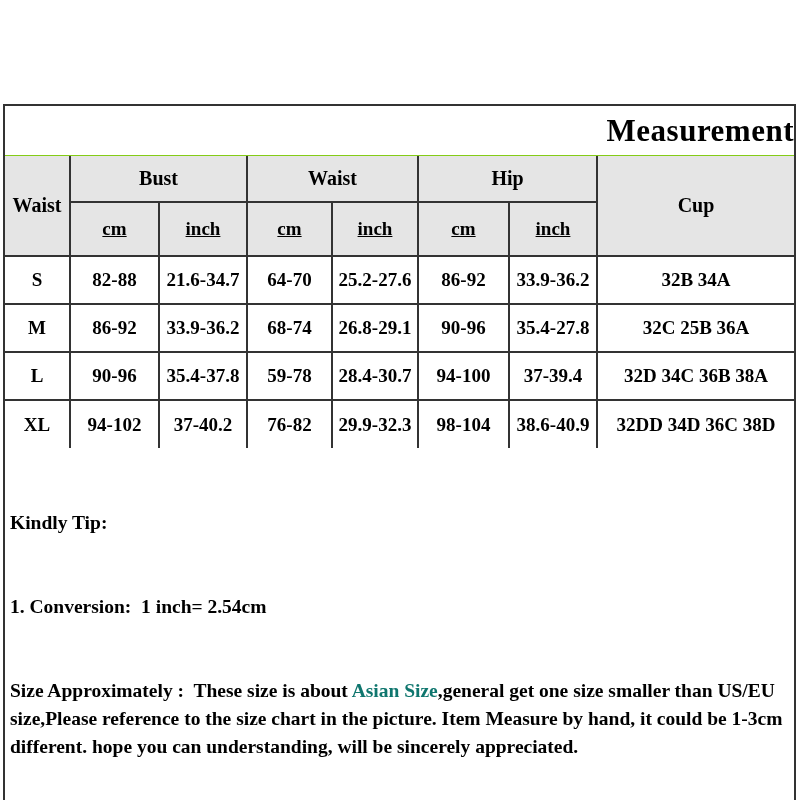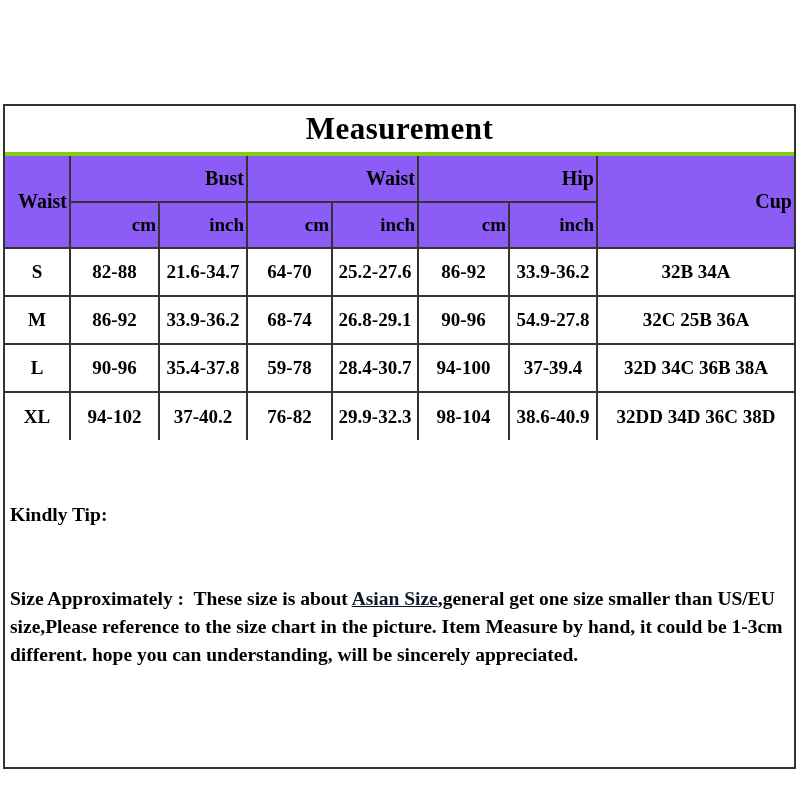--- a/index.html
+++ b/index.html
@@ -19,22 +19,22 @@
     position: absolute;
     left: 3px; top: 104px;
     width: 793px;
     border: 2px solid #333333;
     background: #ffffff;
   }
   .title-row {
     height: 50px;
     display: flex;
     align-items: center;
-    justify-content: center;
-    border-bottom: 4px solid #84cc16;
+    justify-content: flex-end;
+    border-bottom: 1px solid #84cc16;
   }
   .title-row .title {
     font-size: 31px;
     font-weight: bold;
     letter-spacing: 0.5px;
   }
   table.size-table {
     width: 100%;
     border-collapse: collapse;
     table-layout: fixed;
@@ -42,37 +42,37 @@
   table.size-table th,
   table.size-table td {
     border: 2px solid #333333;
     text-align: center;
     vertical-align: middle;
     font-weight: bold;
     font-size: 19px;
     padding: 0 2px;
     overflow: hidden;
   }
-  table.size-table th { background: #8b5cf6; text-align: right; }
+  table.size-table th { background: #e5e5e5; }
   table.size-table td { background: #ffffff; }
   tr.group-row th { height: 46px; font-size: 20px; }
-  tr.unit-row th { height: 46px; }
+  tr.unit-row th { height: 54px; text-decoration: underline; }
   tr.data-row td { height: 48px; }
   td.size-cell, th.size-head { font-size: 21px; }
   
   table.size-table { border-style: hidden; }
   .tips {
     padding: 5px 6px 14px 5px;
     font-weight: bold;
     font-size: 19.5px;
     line-height: 28px;
     white-space: pre-wrap;
   }
   .tips p { margin: 0; }
-  .red { color: #0f172a; text-decoration: underline; }
+  .red { color: #0f766e; }
 </style>
 </head>
 <body>
 
 <div class="page">
   <div class="sheet">
 
     <div class="title-row">
       <span class="title">Measurement</span>
     </div>
@@ -115,21 +115,21 @@
           <td>33.9-36.2</td>
           <td>32B 34A</td>
         </tr>
         <tr class="data-row">
           <td class="size-cell">M</td>
           <td>86-92</td>
           <td>33.9-36.2</td>
           <td>68-74</td>
           <td>26.8-29.1</td>
           <td>90-96</td>
-          <td>54.9-27.8</td>
+          <td>35.4-27.8</td>
           <td>32C 25B 36A</td>
         </tr>
         <tr class="data-row">
           <td class="size-cell">L</td>
           <td>90-96</td>
           <td>35.4-37.8</td>
           <td>59-78</td>
           <td>28.4-30.7</td>
           <td>94-100</td>
           <td>37-39.4</td>
@@ -143,18 +143,19 @@
           <td>29.9-32.3</td>
           <td>98-104</td>
           <td>38.6-40.9</td>
           <td>32DD 34D 36C 38D</td>
         </tr>
       </tbody>
     </table>
 
     <div class="tips">
       <p>Kindly Tip:</p>
+      <p>1. Conversion:  1 inch= 2.54cm</p>
       <p><span>Size Approximately :  These size is about </span><span class="red">Asian Size</span><span>,general get one size smaller than US/EU size,Please reference to the size chart in the picture. Item Measure by hand, it could be 1-3cm different. hope you can understanding, will be sincerely appreciated.</span></p>
       
     </div>
 
   </div>
 </div>
 
 </body></html>

